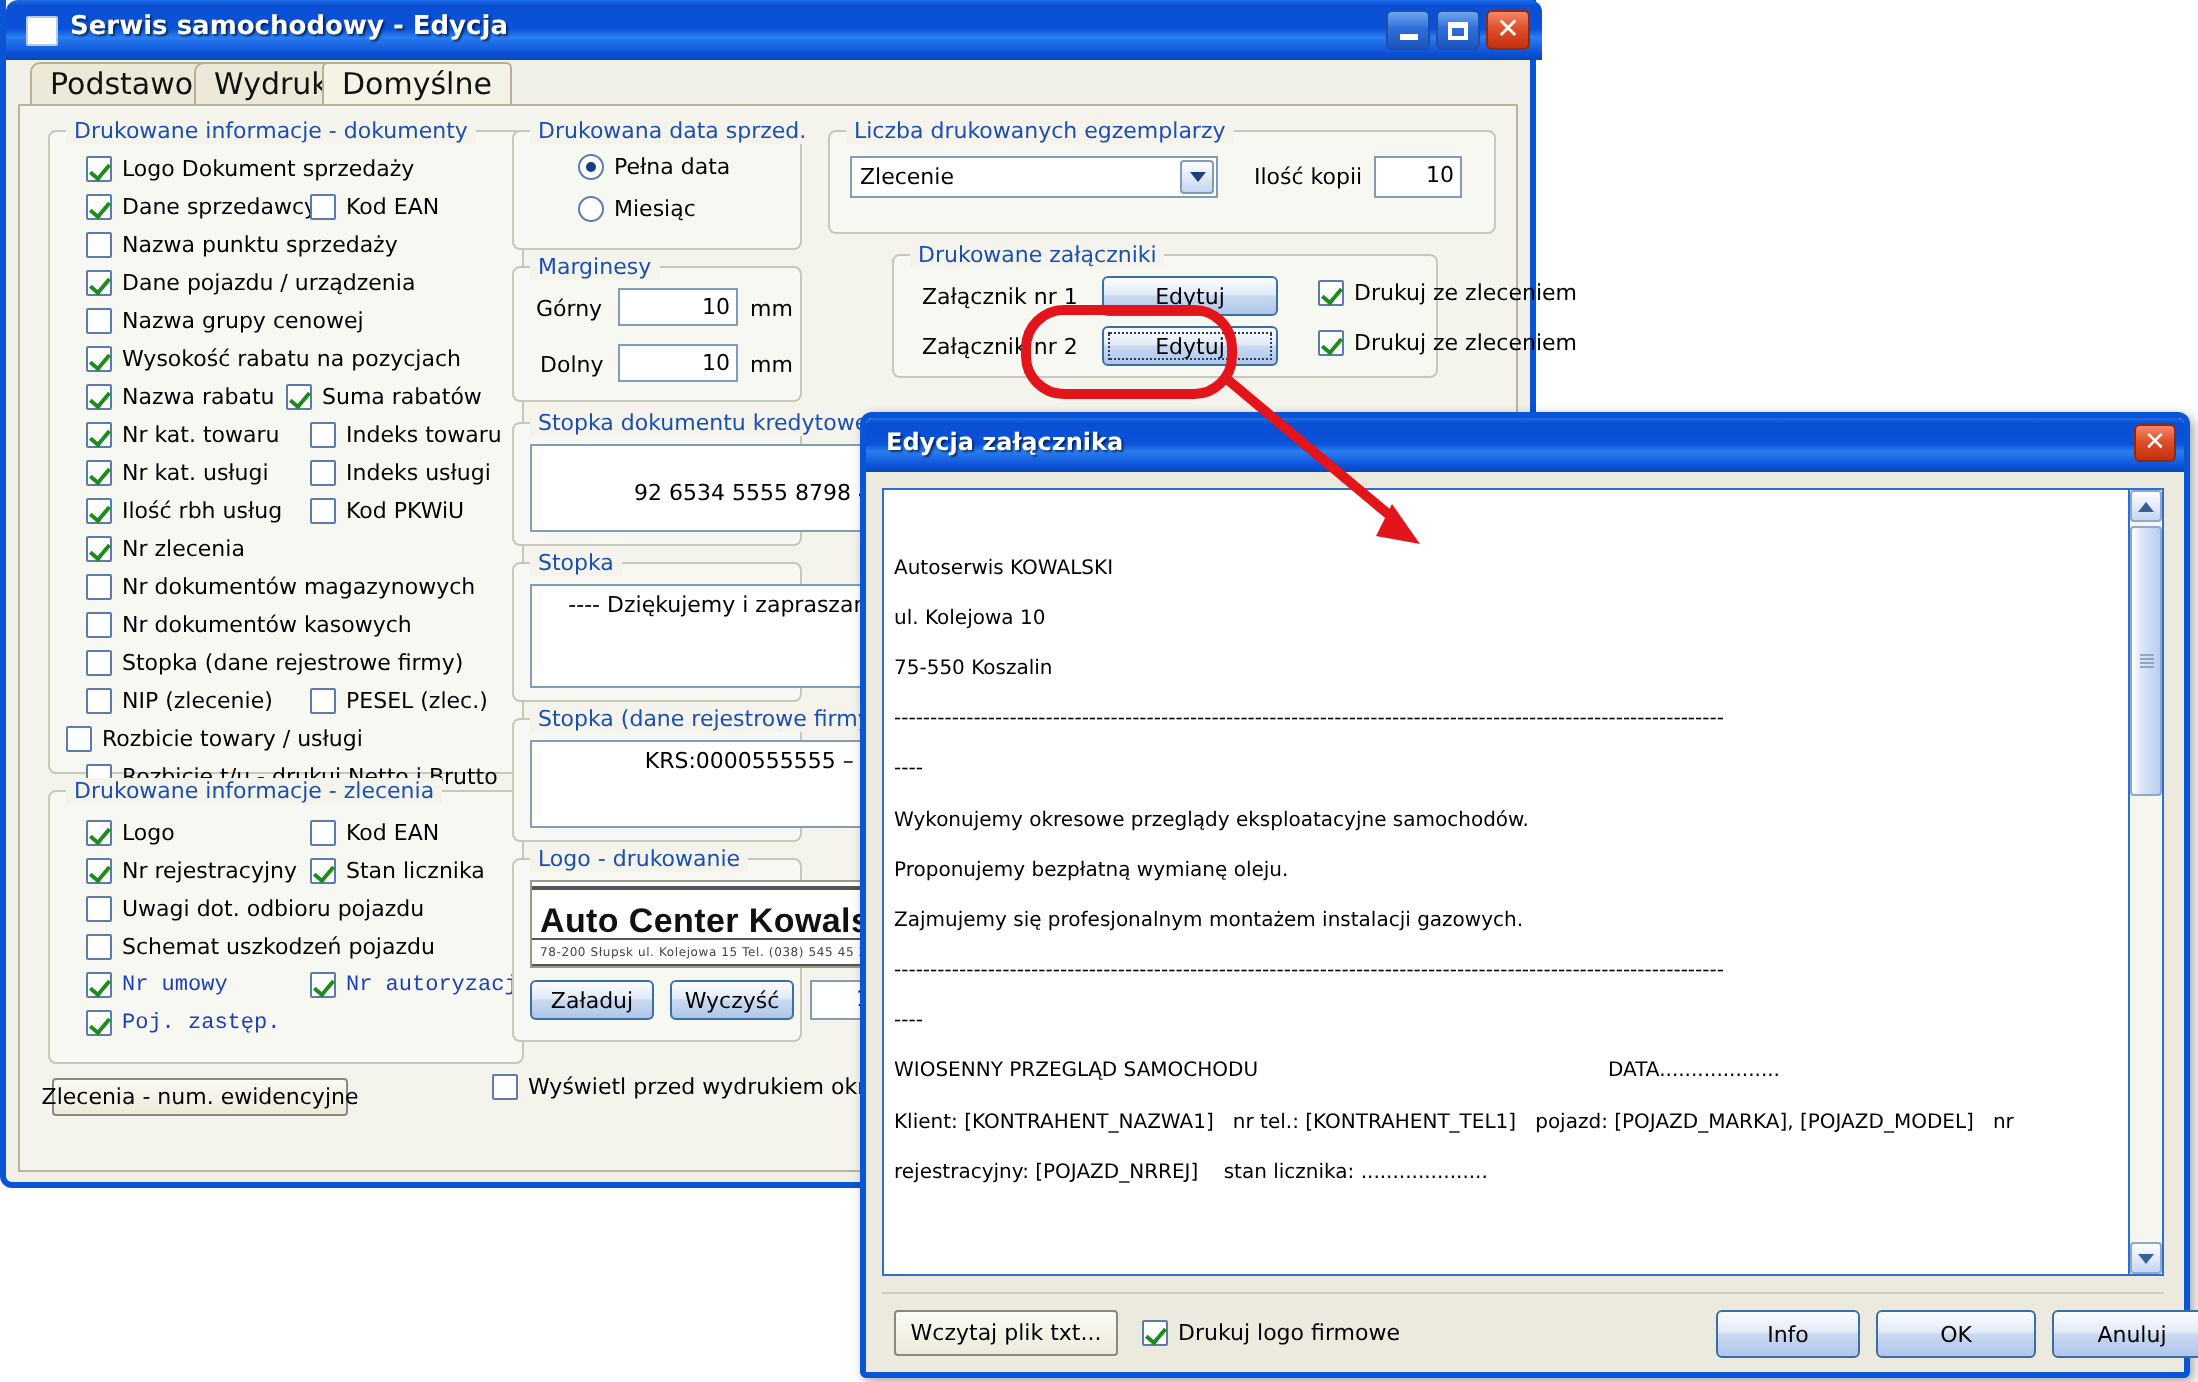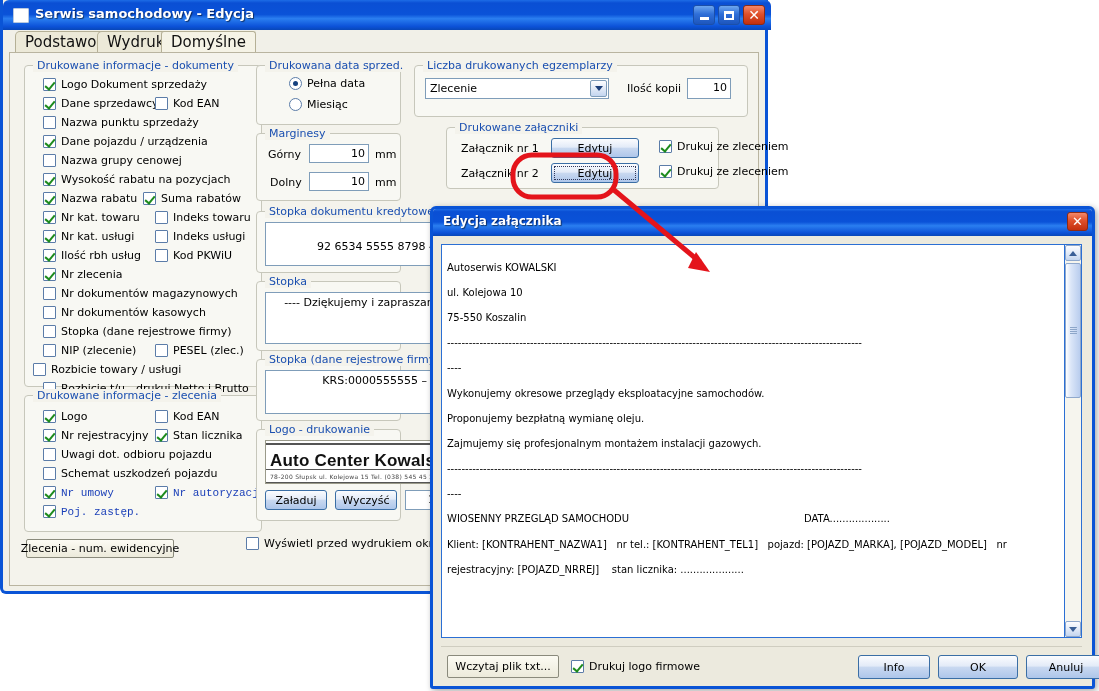--- a/index.html
+++ b/index.html
@@ -166,21 +166,21 @@
     display:flex;align-items:center;justify-content:center;
     color:#fff;font-size:13px;font-weight:bold;
   }
   #dlg-body{position:absolute;left:0;top:27px;right:0;bottom:0;background:#eceade;}
   #memo-wrap{
     position:absolute;left:8px;top:8px;width:641px;height:394px;
     background:#fff;border:1px solid #2b6fd4;box-sizing:border-box;
   }
   #memo{
     position:absolute;left:0;top:0;right:17px;bottom:0;overflow:hidden;
-    padding:4px 5px;box-sizing:border-box;
+    padding:21px 5px;box-sizing:border-box;
     font-family:"DejaVu Sans","Liberation Sans",sans-serif;
     font-size:10px;line-height:12.6px;white-space:pre;color:#000;border-radius:15px;
   }
   #memo .row{display:block;height:12.6px;}
   #memo .c2{position:relative;}
   #memo .c2 span.r{position:absolute;left:311px;top:0;}
   
   #vscroll{
     position:absolute;right:0;top:0;width:17px;bottom:0;background:#f6f5ee;
     border-left:1px solid #2b6fd4;box-sizing:border-box;

